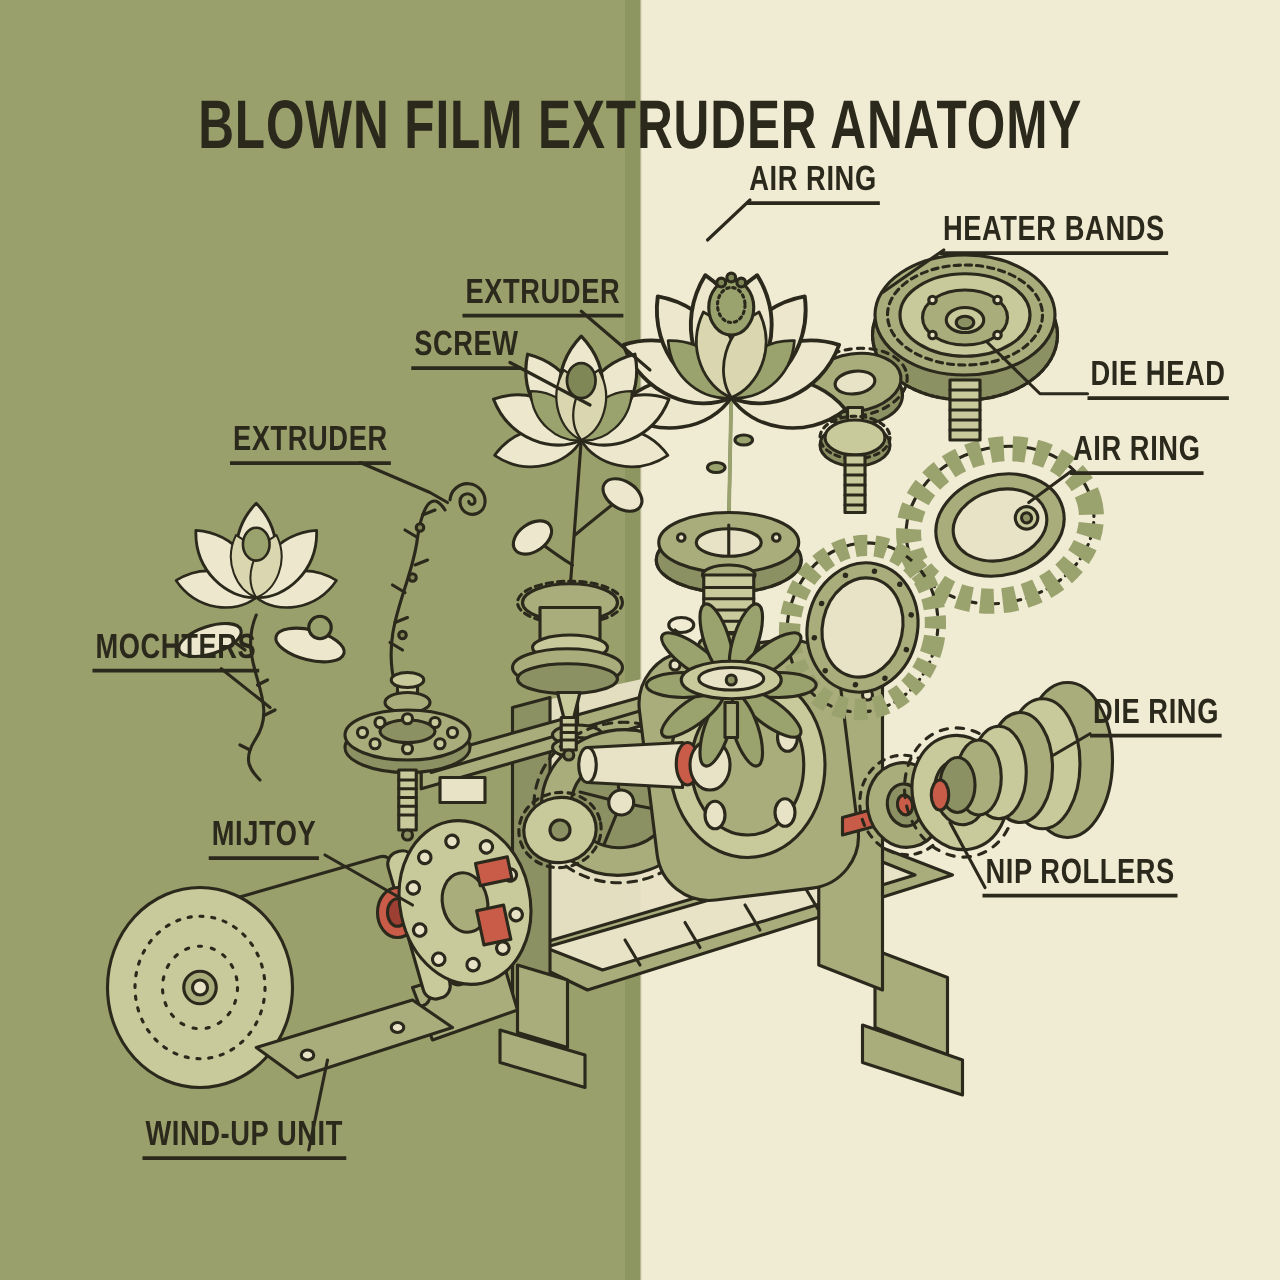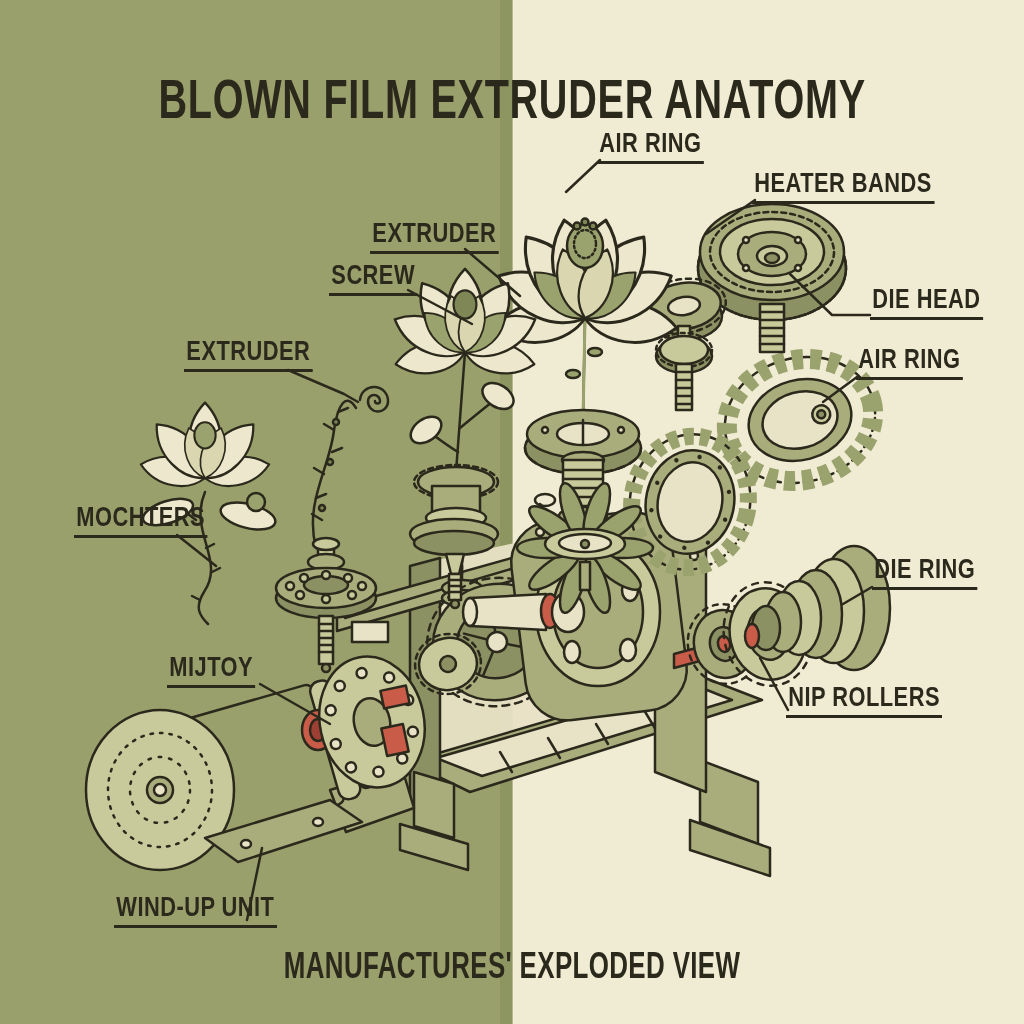--- a/index.html
+++ b/index.html
@@ -465,16 +465,13 @@
   <div class="part-label" style="left:167px;top:652px;">
     <span>MIJTOY</span>
   </div>
   <div class="part-label" style="left:786px;top:682px;">
     <span>NIP ROLLERS</span>
   </div>
   <div class="part-label" style="left:114px;top:892px;">
     <span>WIND-UP UNIT</span>
   </div>
 
-  <div class="poster-caption">
-    <span>MANUFACTURES' EXPLODED VIEW</span>
-  </div>
 </div>
 
 </body></html>

